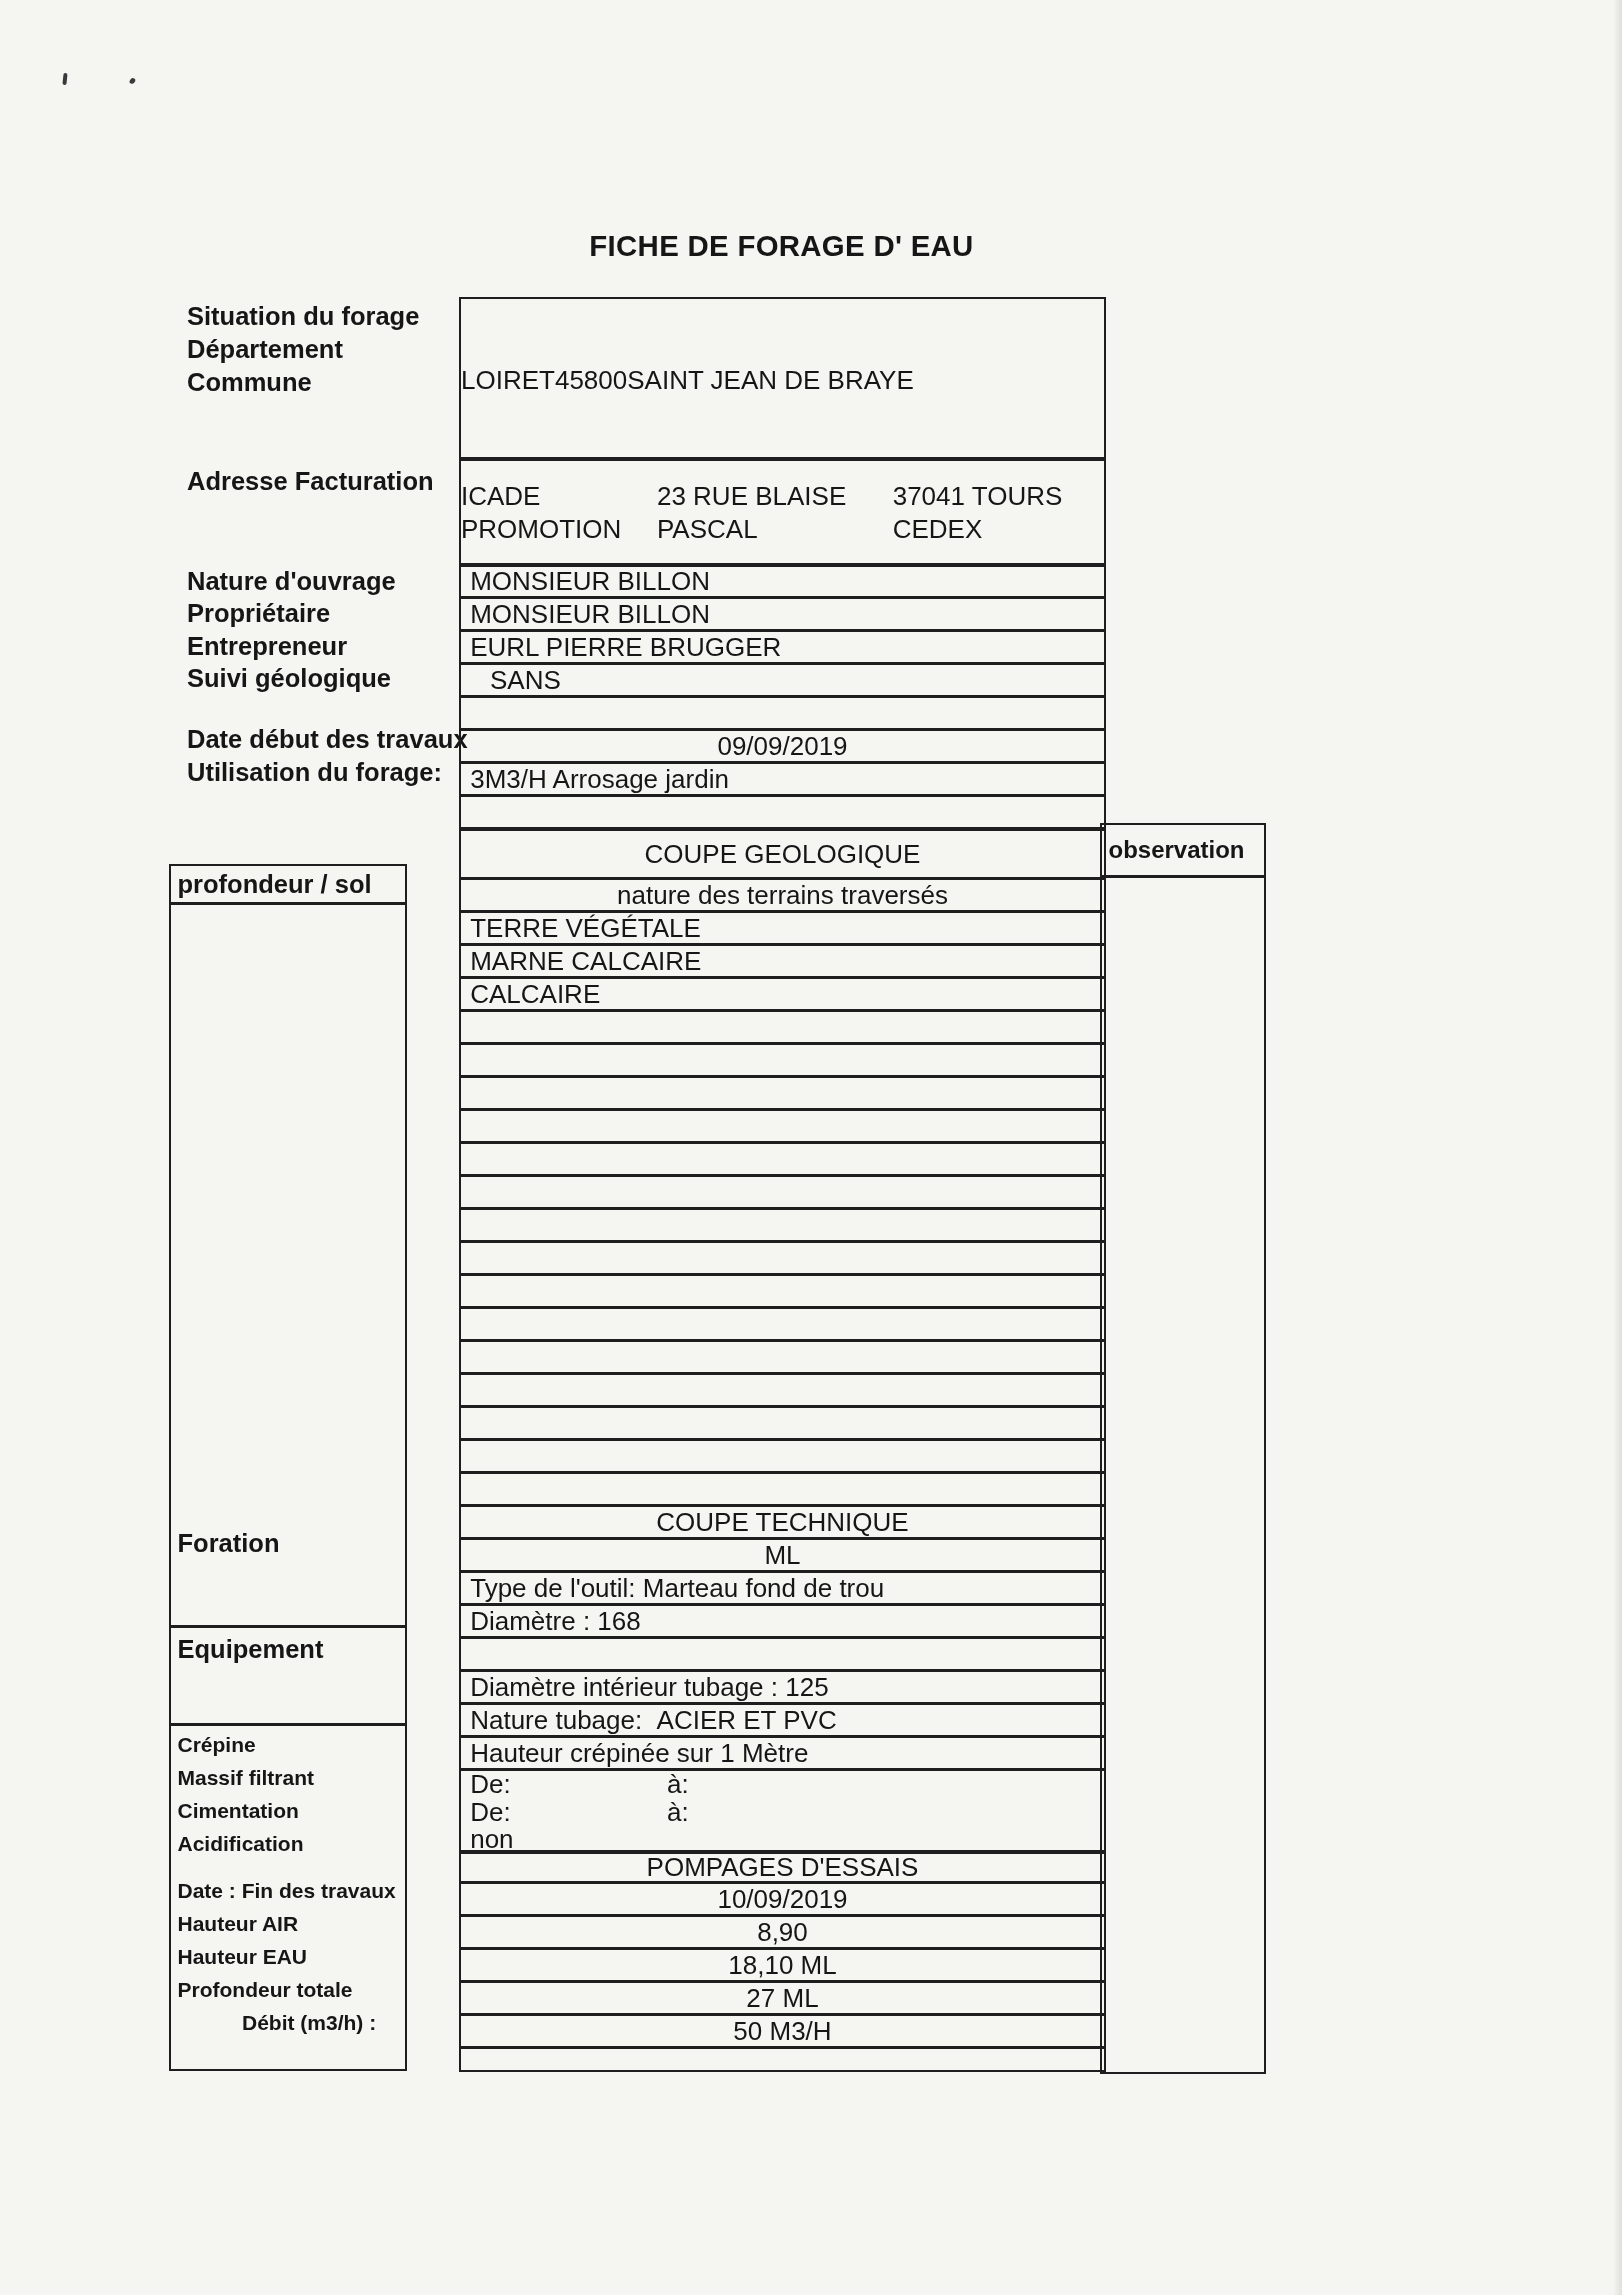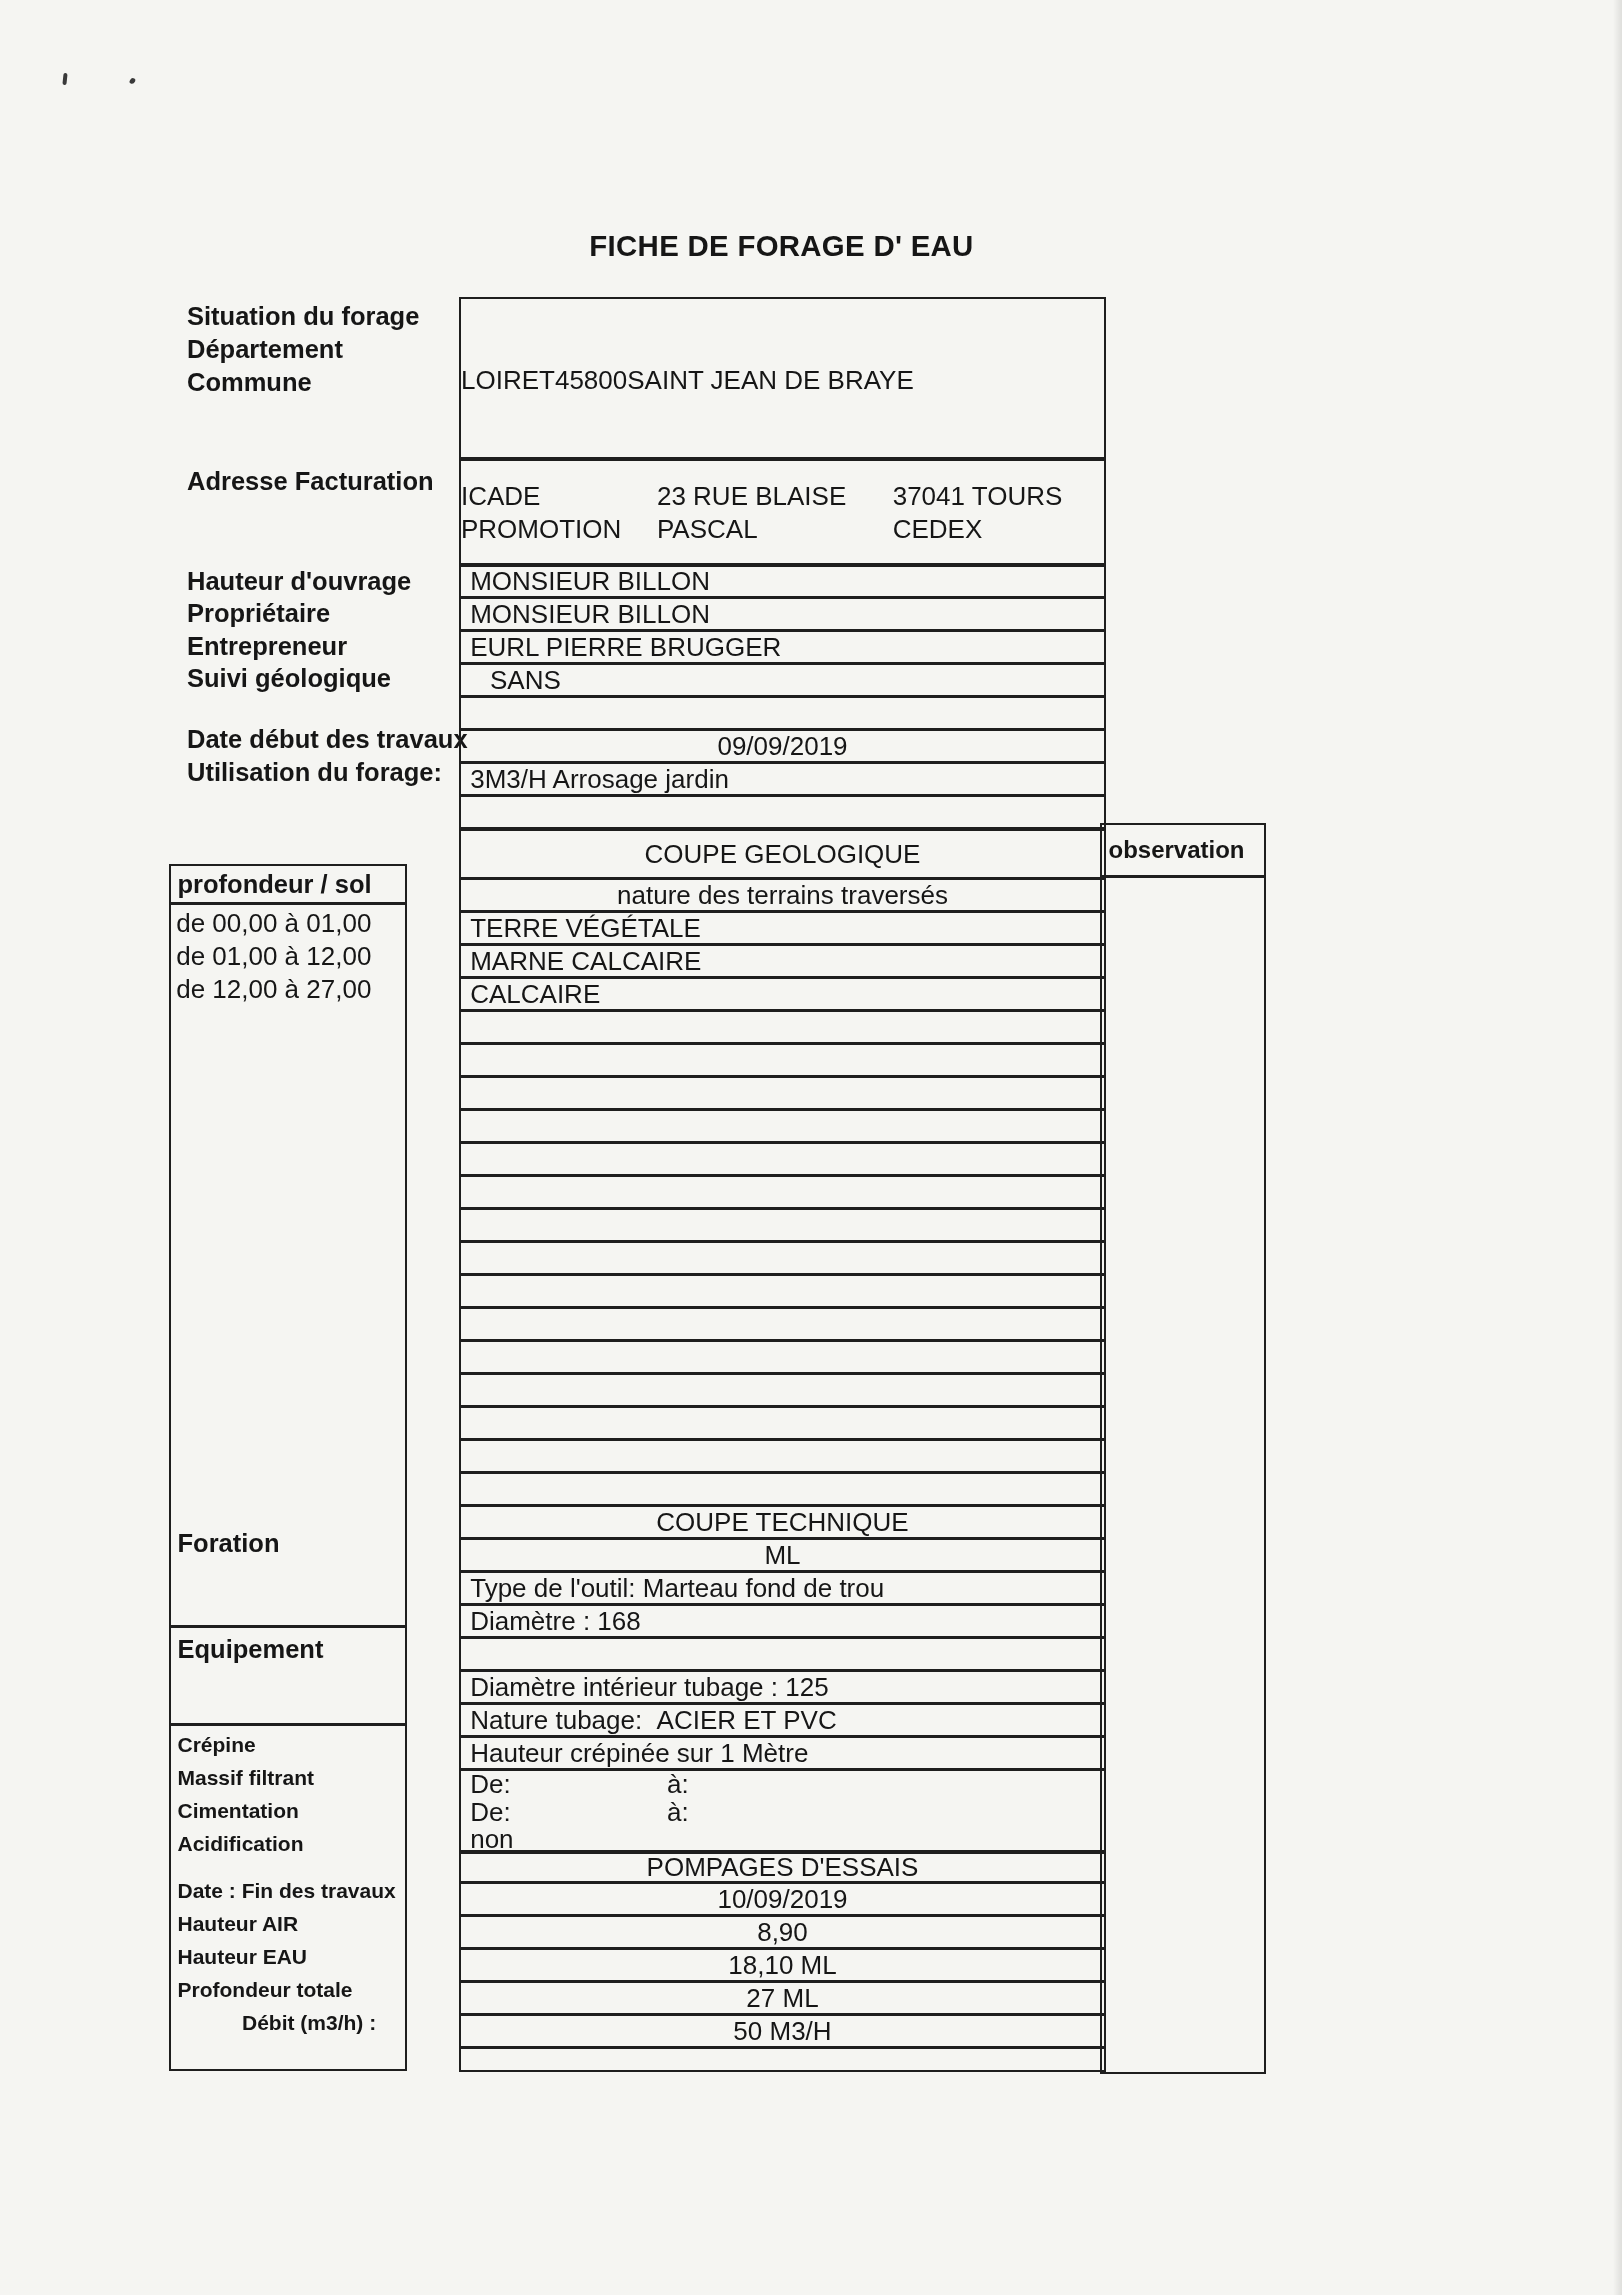--- a/index.html
+++ b/index.html
@@ -101,21 +101,21 @@
   <div class="ink-mark mark1"></div>
   <div class="ink-mark mark2"></div>
   <div class="page-edge"></div>
 
   <h1 class="title">FICHE DE FORAGE D' EAU</h1>
 
   <div class="toplbl" style="top:302px">Situation du forage</div>
   <div class="toplbl" style="top:335px">Département</div>
   <div class="toplbl" style="top:368px">Commune</div>
   <div class="toplbl" style="top:467px">Adresse Facturation</div>
-  <div class="toplbl" style="top:567px">Hauteur d'ouvrage</div>
+  <div class="toplbl" style="top:567px">Nature d'ouvrage</div>
   <div class="toplbl" style="top:599px">Propriétaire</div>
   <div class="toplbl" style="top:632px">Entrepreneur</div>
   <div class="toplbl" style="top:664px">Suivi géologique</div>
   <div class="toplbl" style="top:725px">Date début des travaux</div>
   <div class="toplbl" style="top:758px">Utilisation du forage:</div>
 
   <div class="colc">
     <div class="cell locbox box3">
       <div class="bline">LOIRET</div>
       <div class="bline">45800</div>
@@ -187,25 +187,20 @@
     <div class="cell h50 bt ctr">10/09/2019</div>
     <div class="cell h50 bt ctr">8,90</div>
     <div class="cell h50 bt ctr">18,10 ML</div>
     <div class="cell h50 bt ctr">27 ML</div>
     <div class="cell h50 bt ctr">50 M3/H</div>
     <div class="cell h50 bt"></div>
   </div>
 
   <div class="coll">
     <div class="hdr">profondeur / sol</div>
-    <div class="depths">
-      <div class="dline">de 00,00 à 01,00</div>
-      <div class="dline">de 01,00 à 12,00</div>
-      <div class="dline">de 12,00 à 27,00</div>
-    </div>
 
     <div class="abslbl" style="top:661px">Foration</div>
     <div class="hrline" style="top:759px"></div>
     <div class="abslbl" style="top:767px">Equipement</div>
     <div class="hrline" style="top:857px"></div>
 
     <div class="lblstack" style="top:862px">
       <div class="lline">Crépine</div>
       <div class="lline">Massif filtrant</div>
       <div class="lline">Cimentation</div>

